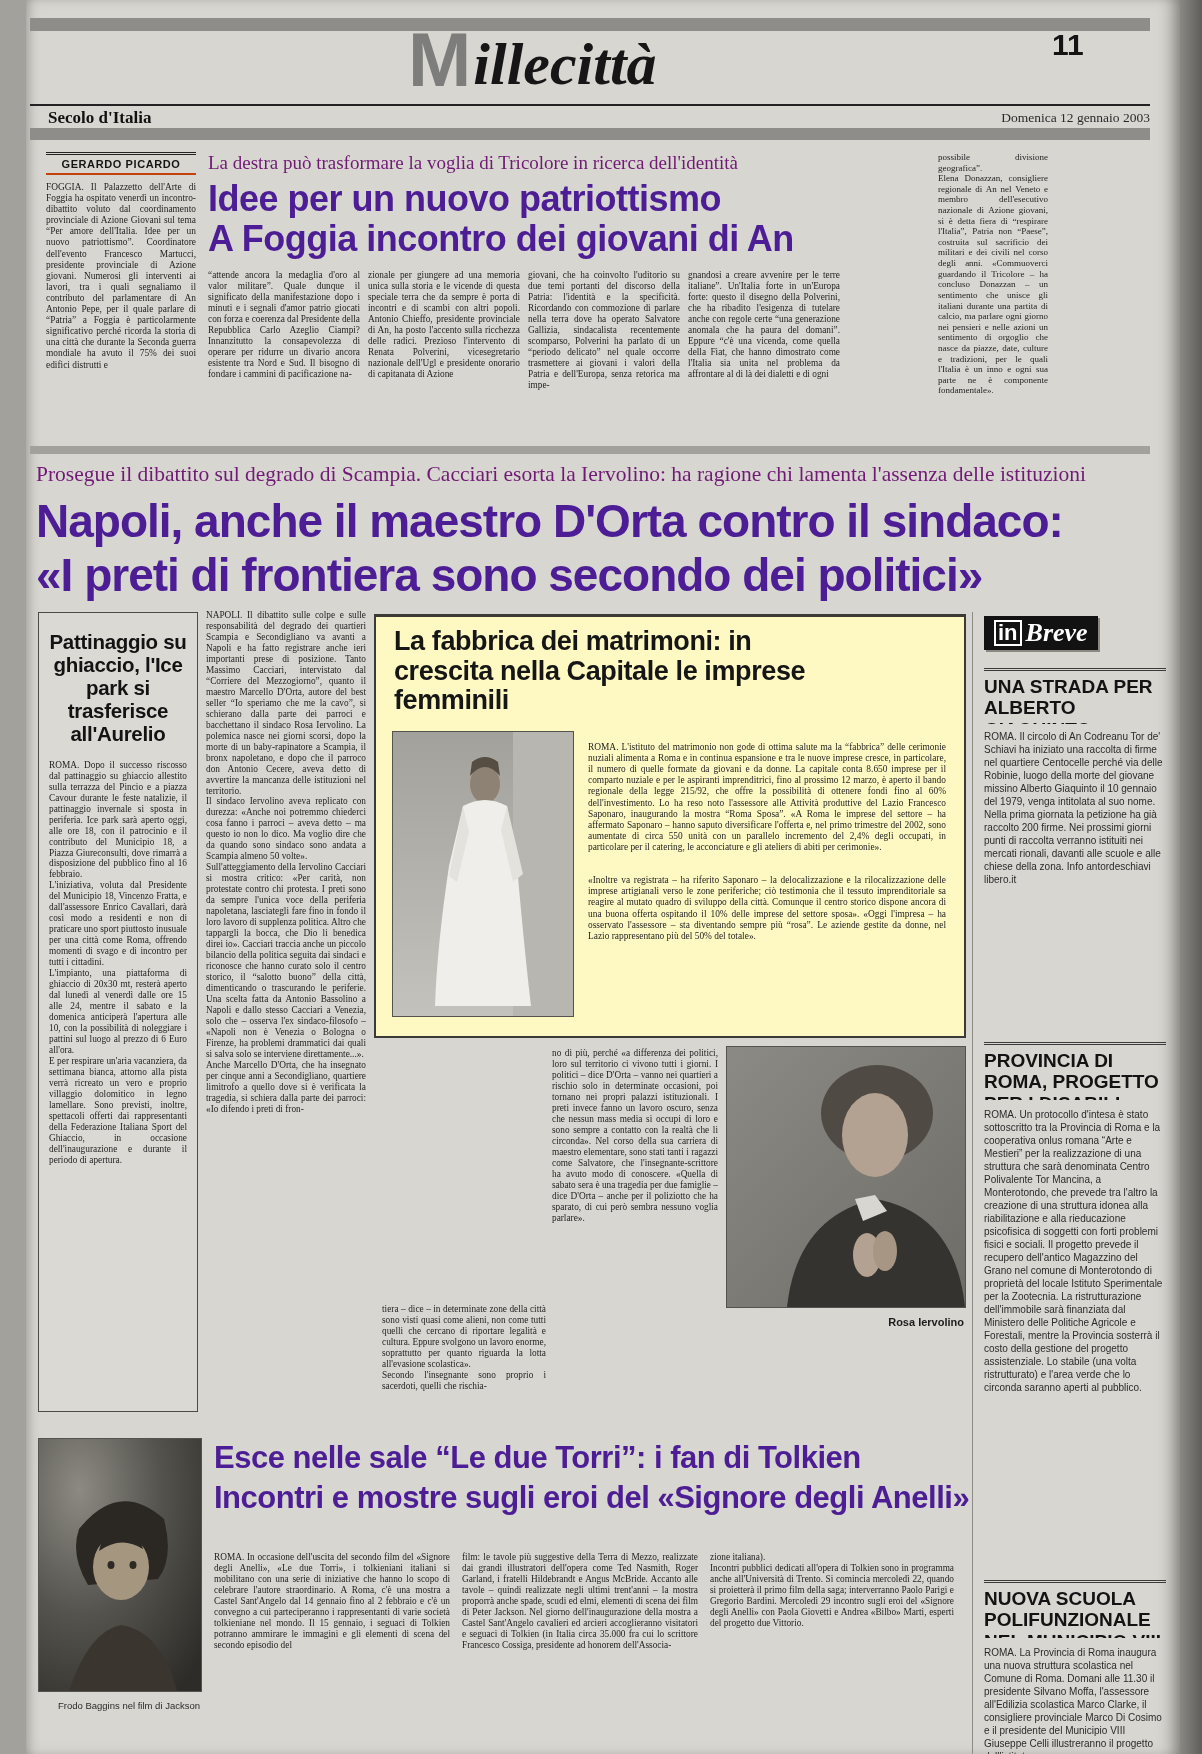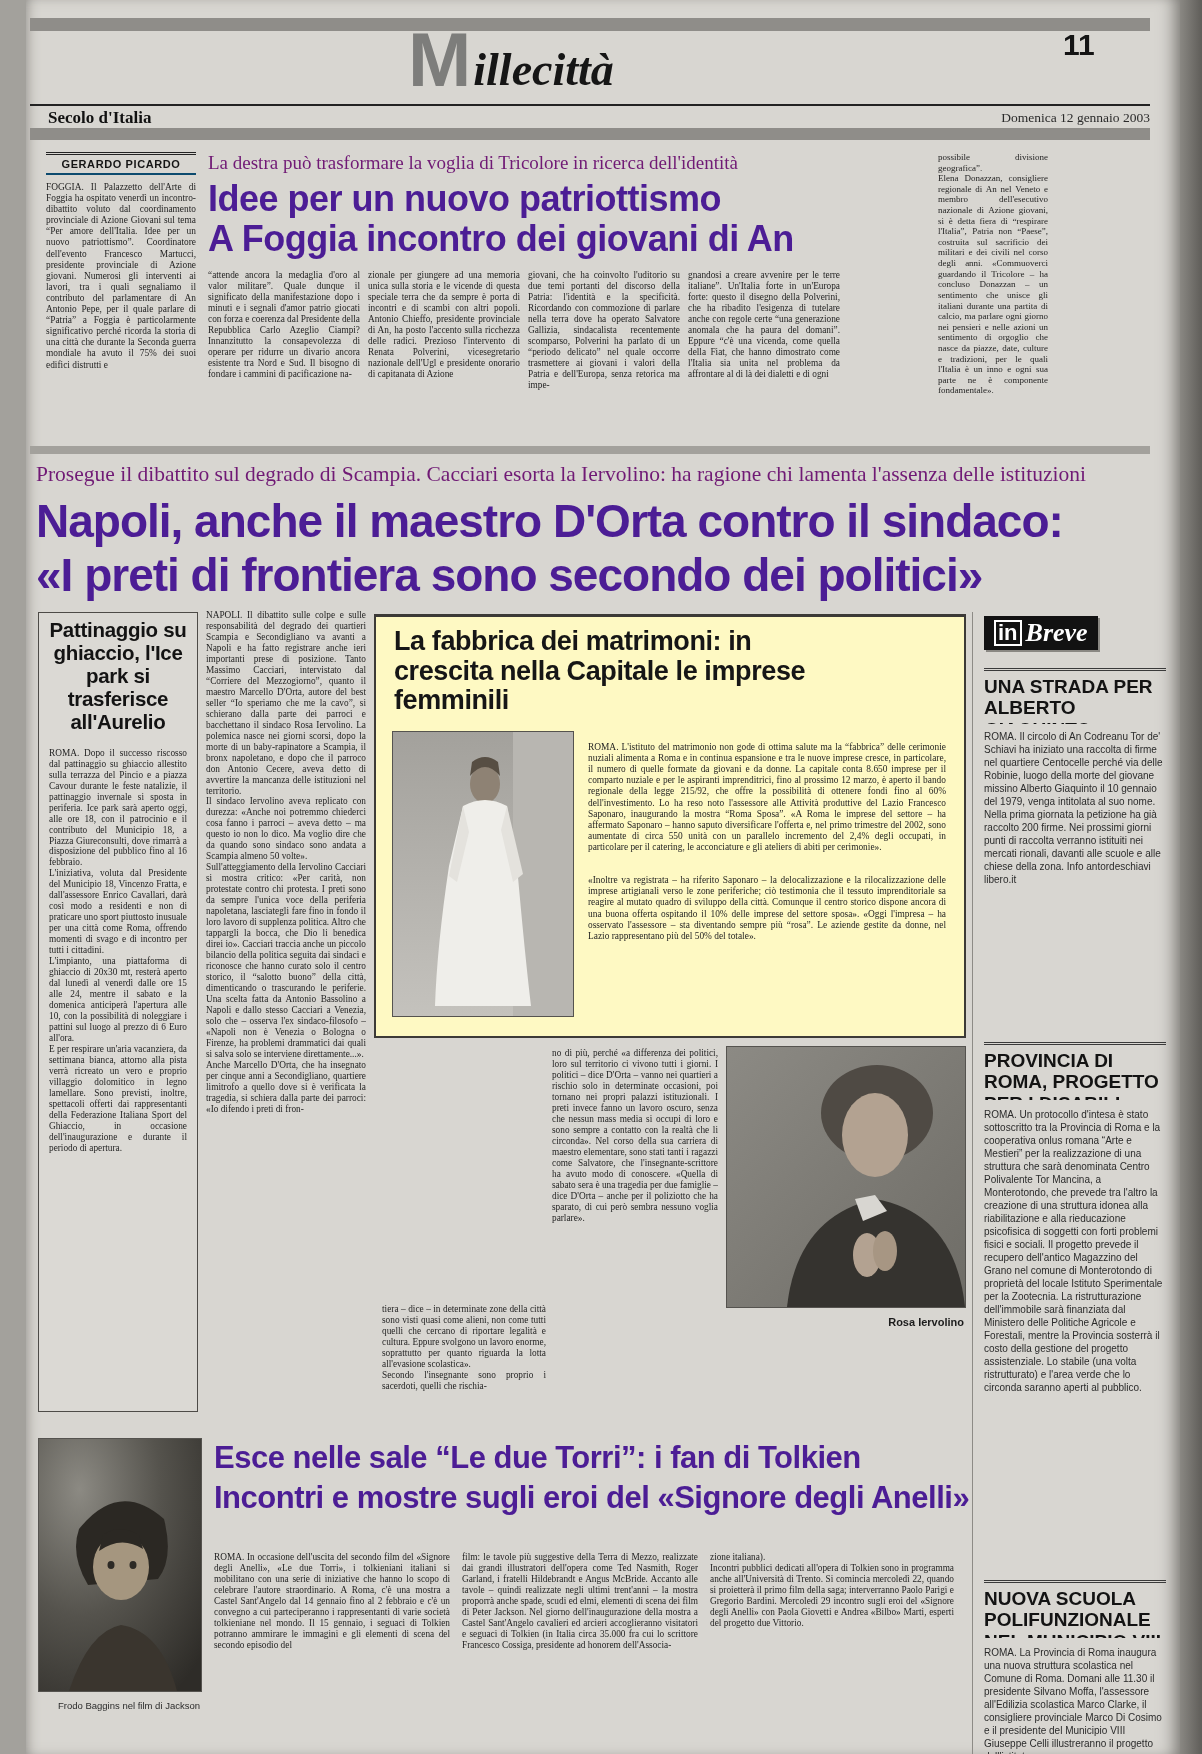--- a/index.html
+++ b/index.html
@@ -9,38 +9,38 @@
          background:#d8d6d1;box-shadow:inset -14px 0 18px -10px #6f6d69, inset 10px 0 14px -10px #86847f;}
   .edge-shadow{position:absolute;right:0;top:0;width:22px;height:1754px;
          background:linear-gradient(90deg,#8a8883,#5f5d59);}
   .bar{position:absolute;background:#8f8d89;}
   .hairline{position:absolute;background:#222;}
   .vrule{position:absolute;width:1px;background:#8d8b86;}
 
   
   .logo{position:absolute;display:flex;align-items:flex-end;}
   .logo .m{font-family:"Liberation Sans",sans-serif;font-weight:800;font-size:76px;line-height:.8;color:#7d7d7b;}
-  .logo .rest{font-family:"Liberation Serif",serif;font-style:italic;font-weight:700;font-size:46px;line-height:.9;color:#161616;margin-left:2px;}
-  .pagenum{position:absolute;font-family:"Liberation Sans",sans-serif;font-weight:800;font-size:30px;color:#141414;margin-left:11px;}
+  .logo .rest{font-family:"Liberation Serif",serif;font-style:italic;font-weight:700;font-size:60px;line-height:.9;color:#161616;margin-left:2px;}
+  .pagenum{position:absolute;font-family:"Liberation Sans",sans-serif;font-weight:800;font-size:30px;color:#141414;}
   .paper-name{position:absolute;font-family:"Liberation Serif",serif;font-weight:700;font-size:17px;color:#111;}
   .issue-date{position:absolute;font-family:"Liberation Serif",serif;font-size:13.5px;color:#2a2a2a;}
 
   
   .col{position:absolute;overflow:hidden;text-align:justify;font-size:9.3px;line-height:1.18;
        color:#1f1f1f;white-space:pre-line;}
   .kicker{position:absolute;overflow:hidden;font-family:"Liberation Serif",serif;color:#701a75;}
   .headline{position:absolute;overflow:hidden;font-family:"Liberation Sans",sans-serif;font-weight:800;color:#4c1d95;letter-spacing:-.5px;}
 
   
-  .byline-head{border-top:3px double #222;border-bottom:2px solid #0c4a6e;
+  .byline-head{border-top:3px double #222;border-bottom:2px solid #c2410c;
        font-family:"Liberation Sans",sans-serif;font-weight:800;font-size:11px;letter-spacing:.6px;
        text-align:center;padding:3px 0;color:#151515;}
 
   
-  .sidebox{position:absolute;border:1.5px solid #4d4b47;background:#dbd9d4;overflow:hidden;box-sizing:border-box;padding:0 10px;}
+  .sidebox{position:absolute;border:1.5px solid #4d4b47;background:#dbd9d4;overflow:hidden;box-sizing:border-box;padding:12px 10px;}
   .sidebox h2{margin:6px 0 14px;font-family:"Liberation Sans",sans-serif;font-weight:800;font-size:20.5px;
        line-height:1.12;text-align:center;color:#131313;letter-spacing:-.3px;}
 
   
   .featurebox{position:absolute;border:2px solid #3c3a37;border-top-width:3px;background:#fef9c3;box-sizing:border-box;overflow:hidden;}
   .featurebox h2{position:absolute;left:18px;top:10px;width:430px;margin:0;font-family:"Liberation Sans",sans-serif;
        font-weight:800;font-size:27px;line-height:1.1;color:#161616;letter-spacing:-.4px;}
   .photo{position:absolute;overflow:hidden;border:1px solid #55534f;background:#9b9994;}
   .caption{position:absolute;font-family:"Liberation Sans",sans-serif;font-weight:700;font-size:11px;color:#1c1c1c;text-align:right;}
 

